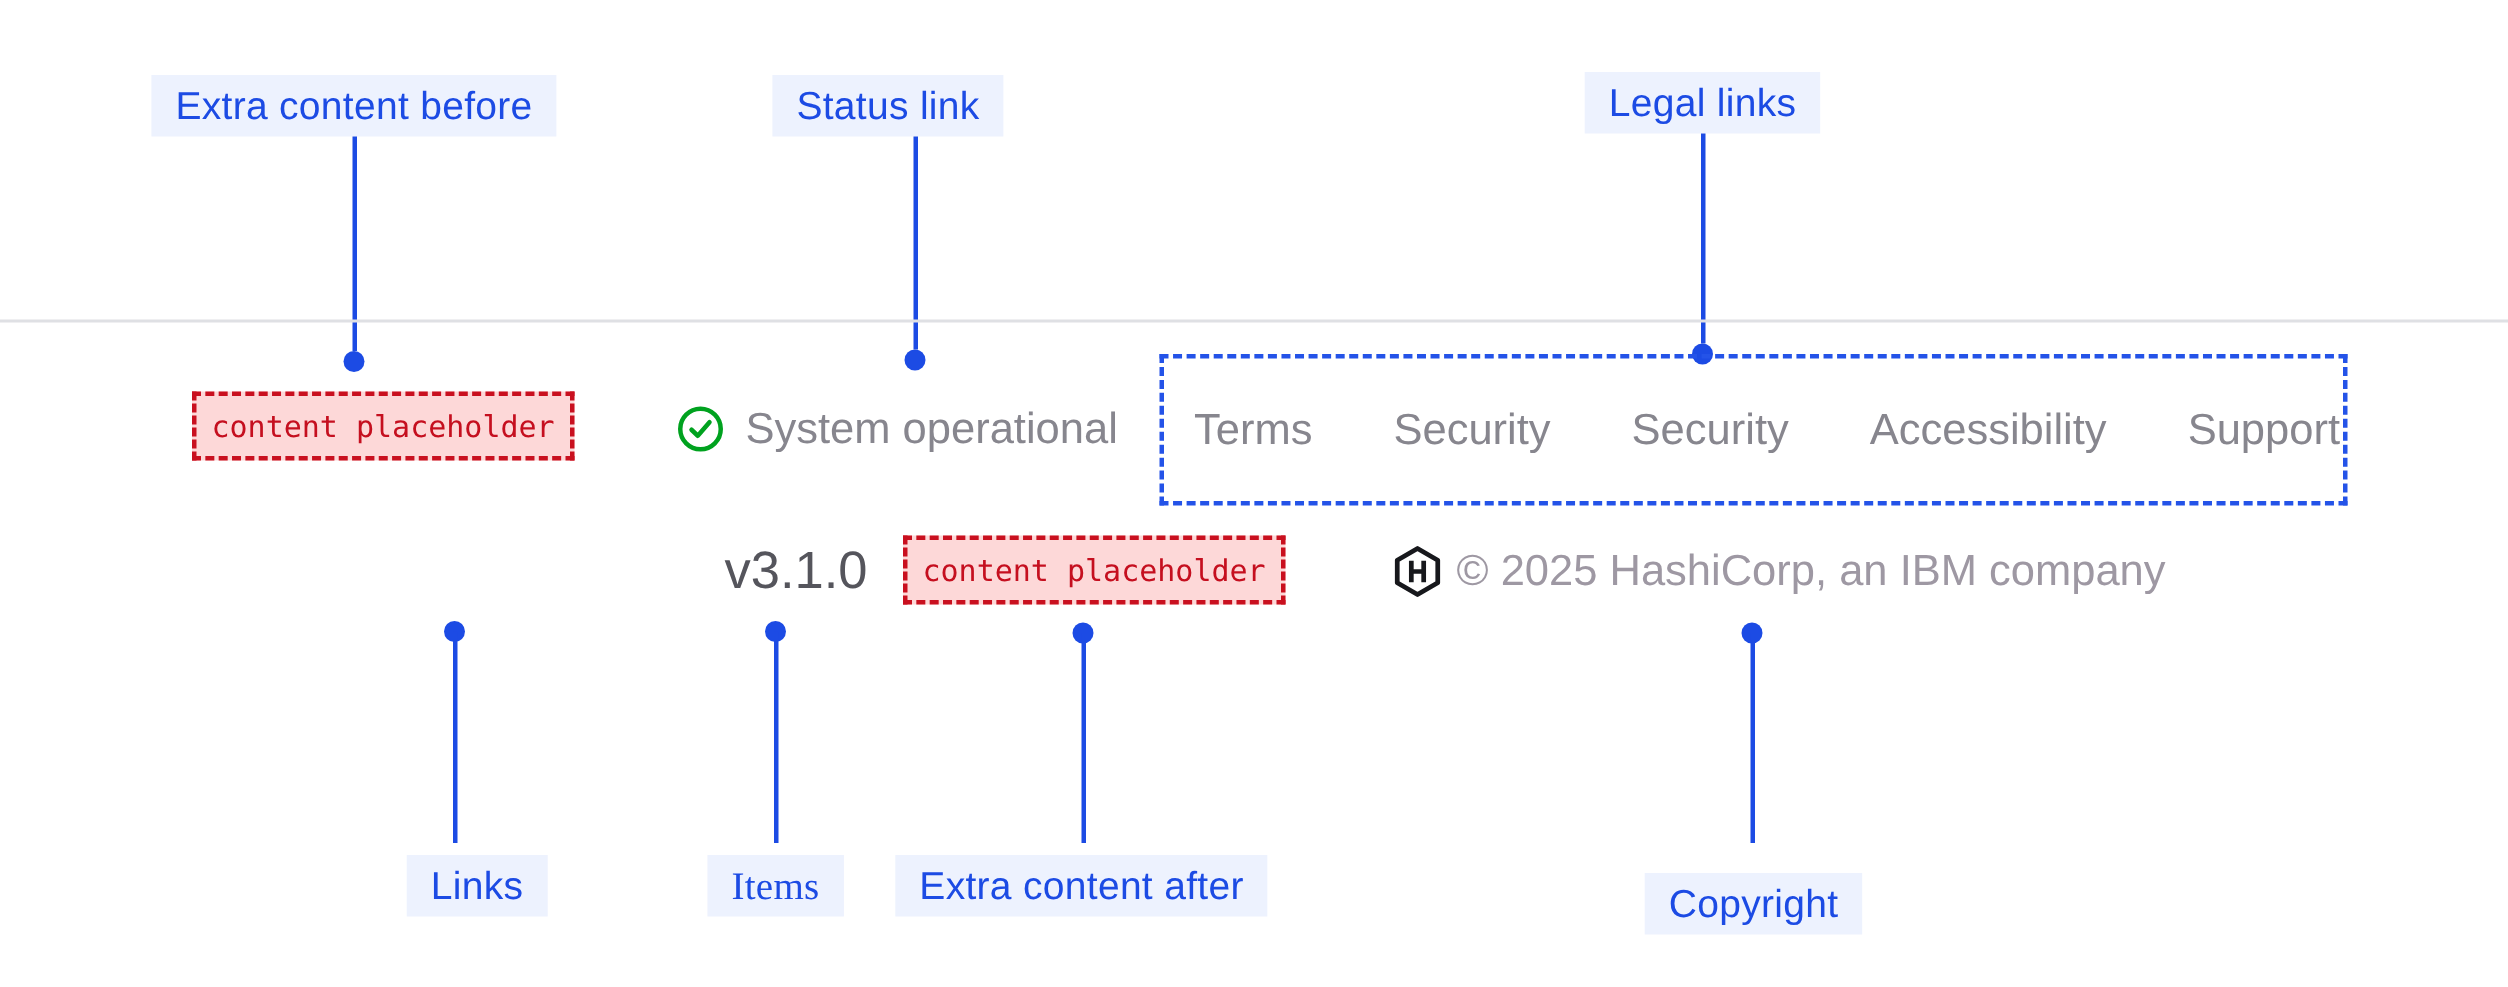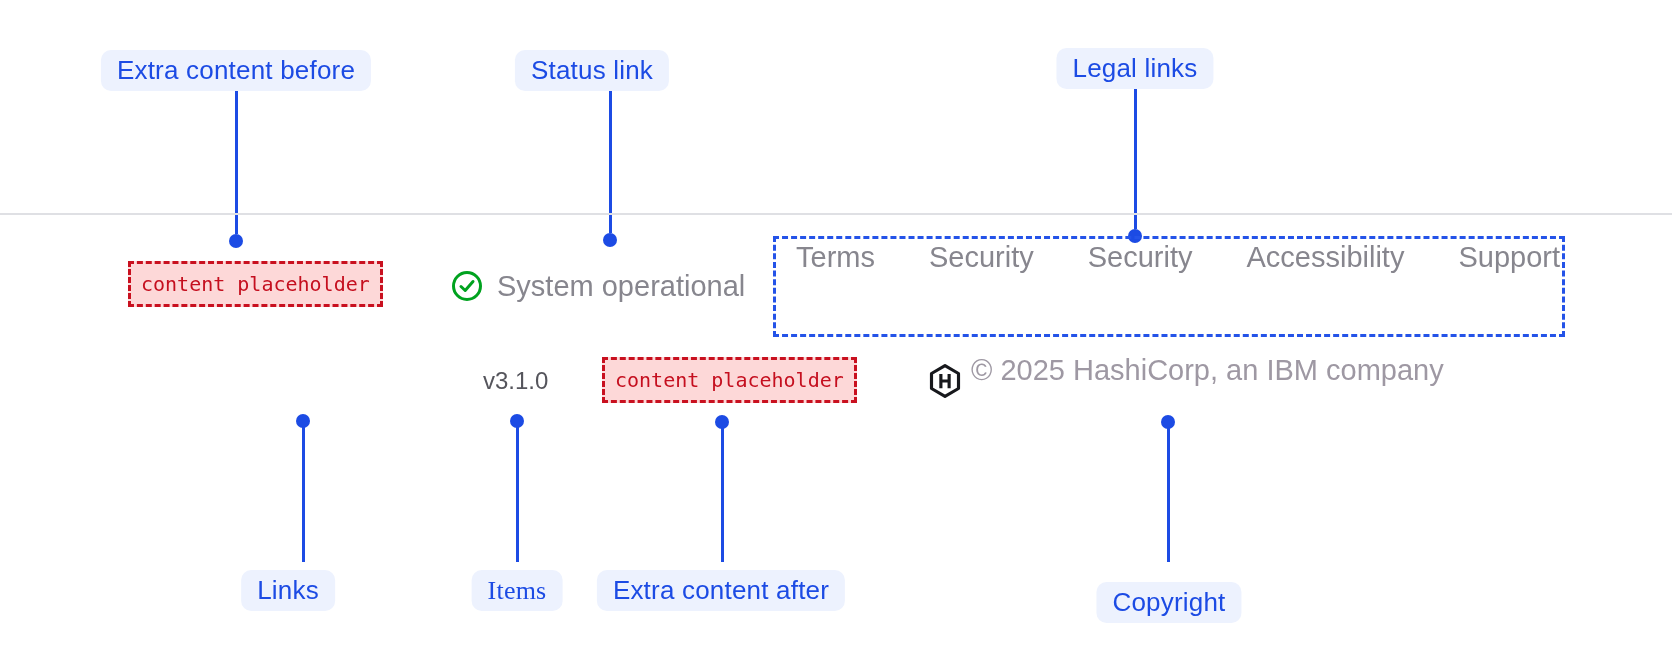--- a/index.html
+++ b/index.html
@@ -5,21 +5,21 @@
   html,body{margin:0;padding:0;background:#fff;}
   .stage{
     position:relative;width:1672px;height:658px;overflow:hidden;background:var(--background,#fff);
     font-family:"Liberation Sans","DejaVu Sans",sans-serif;
   }
   
   .callout{
     position:absolute;transform:translateX(-50%);
     background:var(--label_bg);color:var(--accent_blue);
     font-size:26px;font-weight:500;letter-spacing:.2px;
-    height:41px;line-height:41px;padding:0 16px;border-radius:10px;white-space:nowrap;
+    height:41px;line-height:41px;padding:0 16px;border-radius:0;white-space:nowrap;
   }
   .connector{position:absolute;width:3px;background:var(--accent_blue);}
   .dot{position:absolute;width:14px;height:14px;border-radius:50%;background:var(--accent_blue);}
 
   #c-extra-before{left:236px;top:50px;}
   #c-status{left:592px;top:50px;}
   #c-legal{left:1135px;top:48px;}
   #l-extra-before{left:234.5px;top:91px;height:143px;}
   #l-status{left:608.5px;top:91px;height:142px;}
   #l-legal{left:1133.5px;top:89px;height:140px;}
@@ -28,21 +28,21 @@
   #d-legal{left:1128px;top:229px;}
 
   #d-links{left:296px;top:414px;}
   #d-items{left:510px;top:414px;}
   #d-extra-after{left:715px;top:415px;}
   #d-copyright{left:1161px;top:415px;}
   #l-links{left:301.5px;top:421px;height:141px;}
   #l-items{left:515.5px;top:421px;height:141px;}
   #l-extra-after{left:720.5px;top:422px;height:140px;}
   #l-copyright{left:1166.5px;top:422px;height:140px;}
-  #c-links{left:288px;top:570px;}
+  #c-links{left:318px;top:570px;}
   #c-items{left:517px;top:570px;font-family:Liberation Serif, serif;}
   #c-extra-after{left:721px;top:570px;}
   #c-copyright{left:1169px;top:558px;margin-top:24px;}
 
   
   .divider{position:absolute;left:0;right:0;top:213px;height:2px;background:var(--divider);}
   .ph-box{
     position:absolute;
     background:var(--red_bg);border:3px dashed var(--red_border);
     color:var(--red_text);
@@ -54,26 +54,26 @@
 
   .f-link{
     color:var(--muted_link);font-size:29px;line-height:36px;white-space:nowrap;
     text-decoration-thickness:2px;text-underline-offset:6px;
     cursor:pointer;
   }
   .status-group{position:absolute;left:451px;top:268px;display:flex;align-items:center;gap:14px;height:36px;}
   .legal-box{
     position:absolute;left:773px;top:236px;width:792px;height:101px;box-sizing:border-box;
     border:3px dashed var(--accent_blue2);
-    display:flex;align-items:flex-start;gap:54px;padding-left:20px;
+    display:flex;align-items:center;gap:54px;padding-left:20px;
   }
   .changelog-group{position:absolute;left:255px;top:363px;display:flex;align-items:center;gap:13px;height:36px;}
-  .version{position:absolute;left:483px;top:363px;font-size:24px;line-height:36px;color:var(--muted_text);}
+  .version{position:absolute;left:483px;top:363px;font-size:35px;line-height:36px;color:var(--muted_text);}
   .logo{position:absolute;left:927px;top:363px;width:36px;height:36px;}
-  .copyright{position:absolute;left:971px;top:352px;font-size:29px;line-height:36px;color:var(--muted_copyright);white-space:nowrap;}
+  .copyright{position:absolute;left:971px;top:363px;font-size:29px;line-height:36px;color:var(--muted_copyright);white-space:nowrap;}
   .icon-svg{display:block;}
 </style>
 </head>
 <body>
 
 <div class="stage" style="--background: #ffffff; --accent_blue: #1c4be4; --accent_blue2: #2453e8; --label_bg: #edf2fe; --red_text: #c50f1f; --red_border: #c9101f; --red_bg: #fdd8d8; --green: #00a21f; --muted_link: #87868e; --muted_text: #55555c; --muted_copyright: #9e98a3; --logo_dark: #17181c; --divider: #dfe0e4;">
 
   <div class="callout" id="c-extra-before">Extra content before</div>
   <div class="callout" id="c-status">Status link</div>
   <div class="callout" id="c-legal">Legal links</div>

